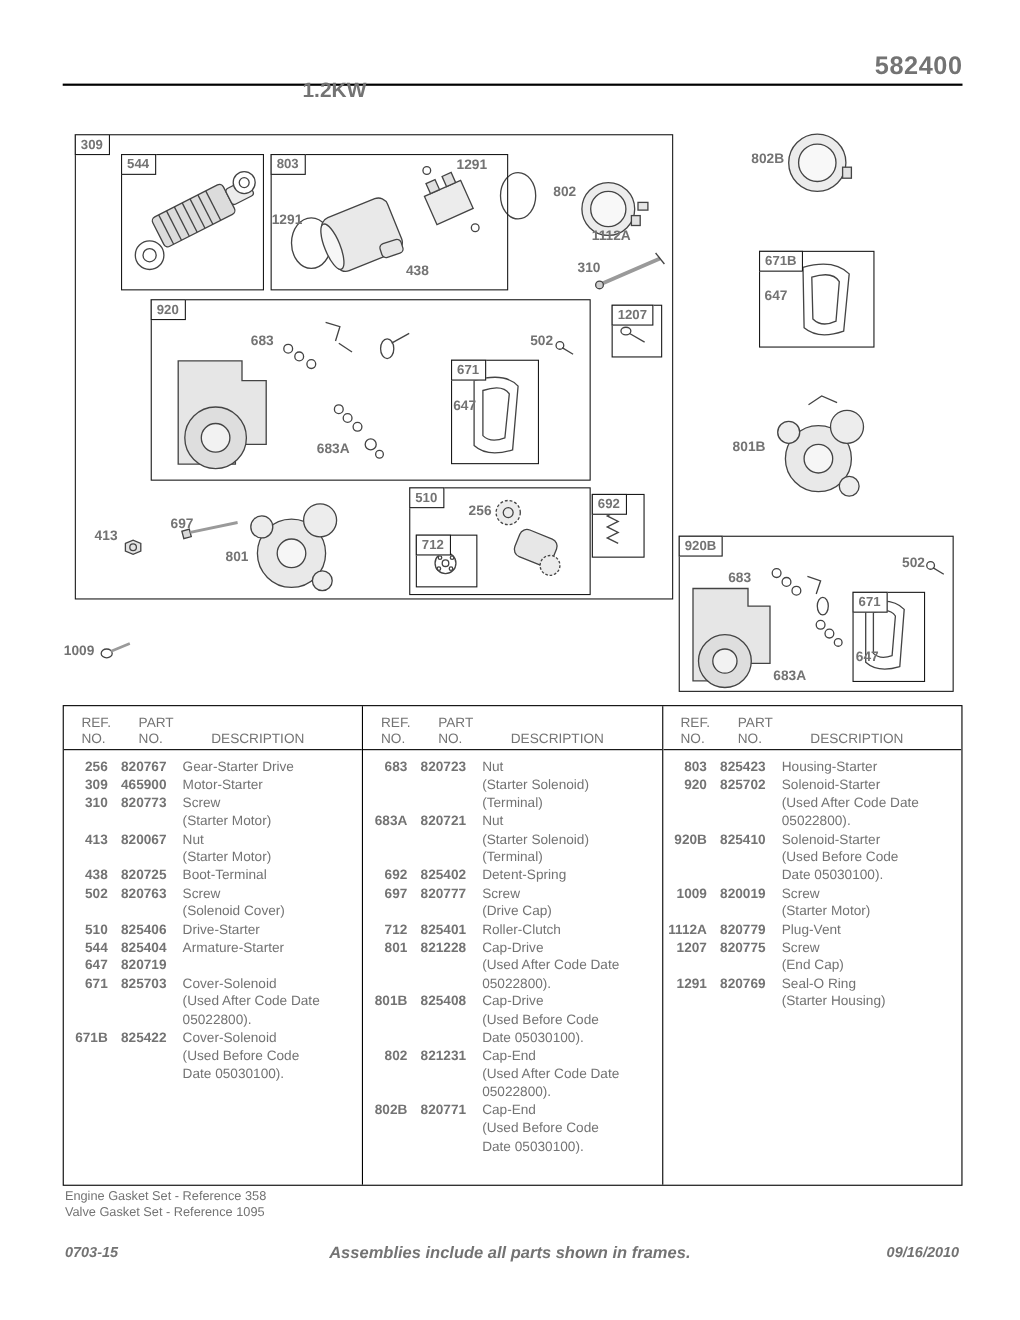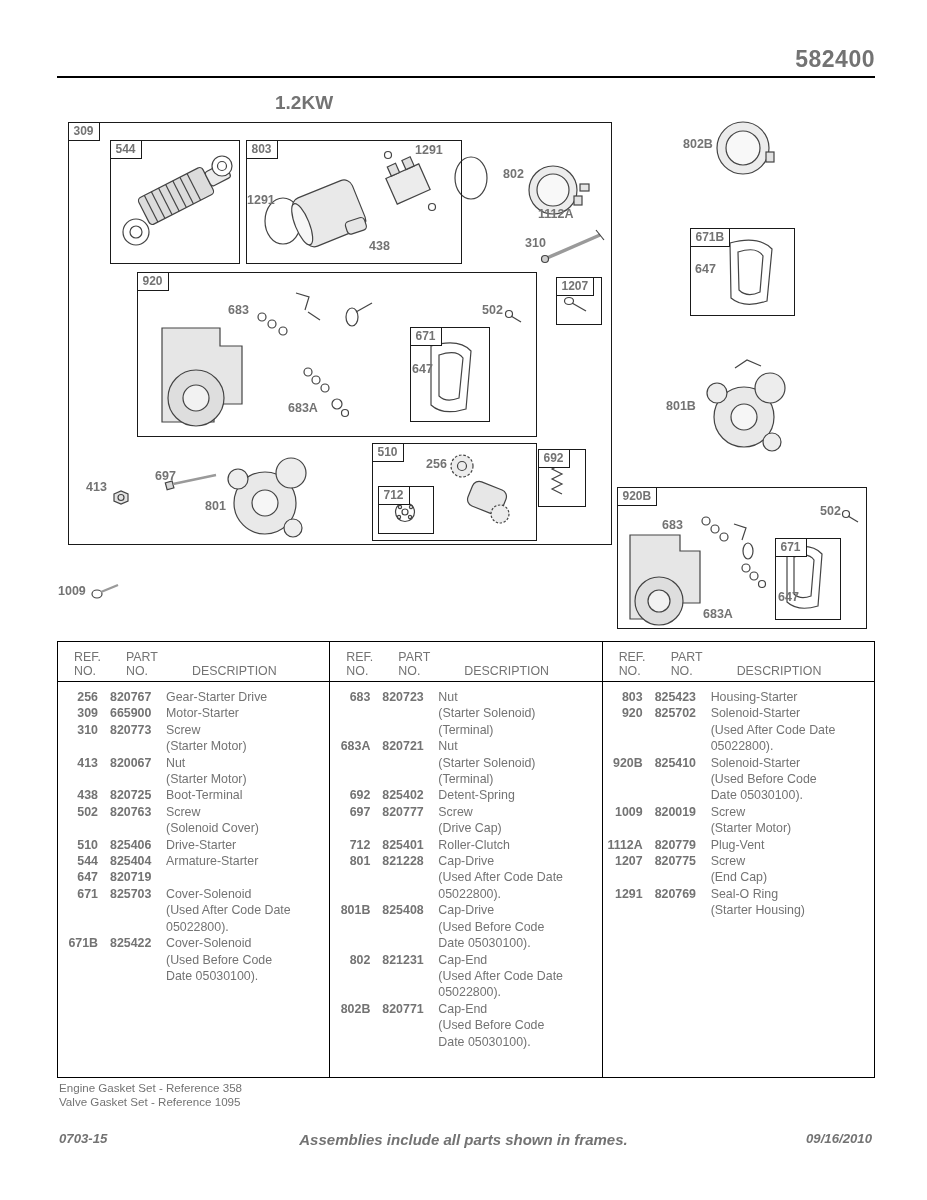--- a/index.html
+++ b/index.html
@@ -2,21 +2,21 @@
 <html><head>
 <meta charset="utf-8">
 <style>
   html,body { margin:0; padding:0; background:#fff; }
   .page {
     position:relative; width:927px; height:1200px; background:#fff;
     font-family:"Liberation Sans", sans-serif; color:#737373; overflow:hidden;
   }
   .doc-number { position:absolute; top:46px; right:52px; font-size:23px; font-weight:bold; letter-spacing:0.5px; }
   .header-rule { position:absolute; top:76px; left:57px; width:818px; height:2px; background:#000; }
-  .title-power { position:absolute; top:92px; left:275px; font-size:19px; font-weight:bold; }
+  .title-power { position:absolute; top:72px; left:275px; font-size:19px; font-weight:bold; }
   .title-label { position:absolute; top:88px; left:418px; font-size:19px; font-weight:bold; }
 
   .diagram { position:absolute; top:0; left:0; width:927px; height:645px; }
   .illustration { position:absolute; top:0; left:0; }
   .frame { position:absolute; border:1.5px solid #1a1a1a; box-sizing:border-box; }
   .frame-label {
     position:absolute; top:-1.5px; left:-1.5px; border:1.5px solid #1a1a1a; background:#fff;
     padding:1px 5px; font-size:12px; font-weight:bold; line-height:15px; white-space:nowrap;
   }
   .part-label { position:absolute; font-size:12.5px; font-weight:bold; white-space:nowrap; }
@@ -305,21 +305,21 @@
         <div class="pbody">
           <div class="prow">
             <span class="pref">256</span>
             <span class="ppart">820767</span>
             <span class="pdesc">
               <div>Gear-Starter Drive</div>
             </span>
           </div>
           <div class="prow">
             <span class="pref">309</span>
-            <span class="ppart">665900</span>
+            <span class="ppart">465900</span>
             <span class="pdesc">
               <div>Motor-Starter</div>
             </span>
           </div>
           <div class="prow">
             <span class="pref">310</span>
             <span class="ppart">820773</span>
             <span class="pdesc">
               <div>Screw</div>
               <div>(Starter Motor)</div>

